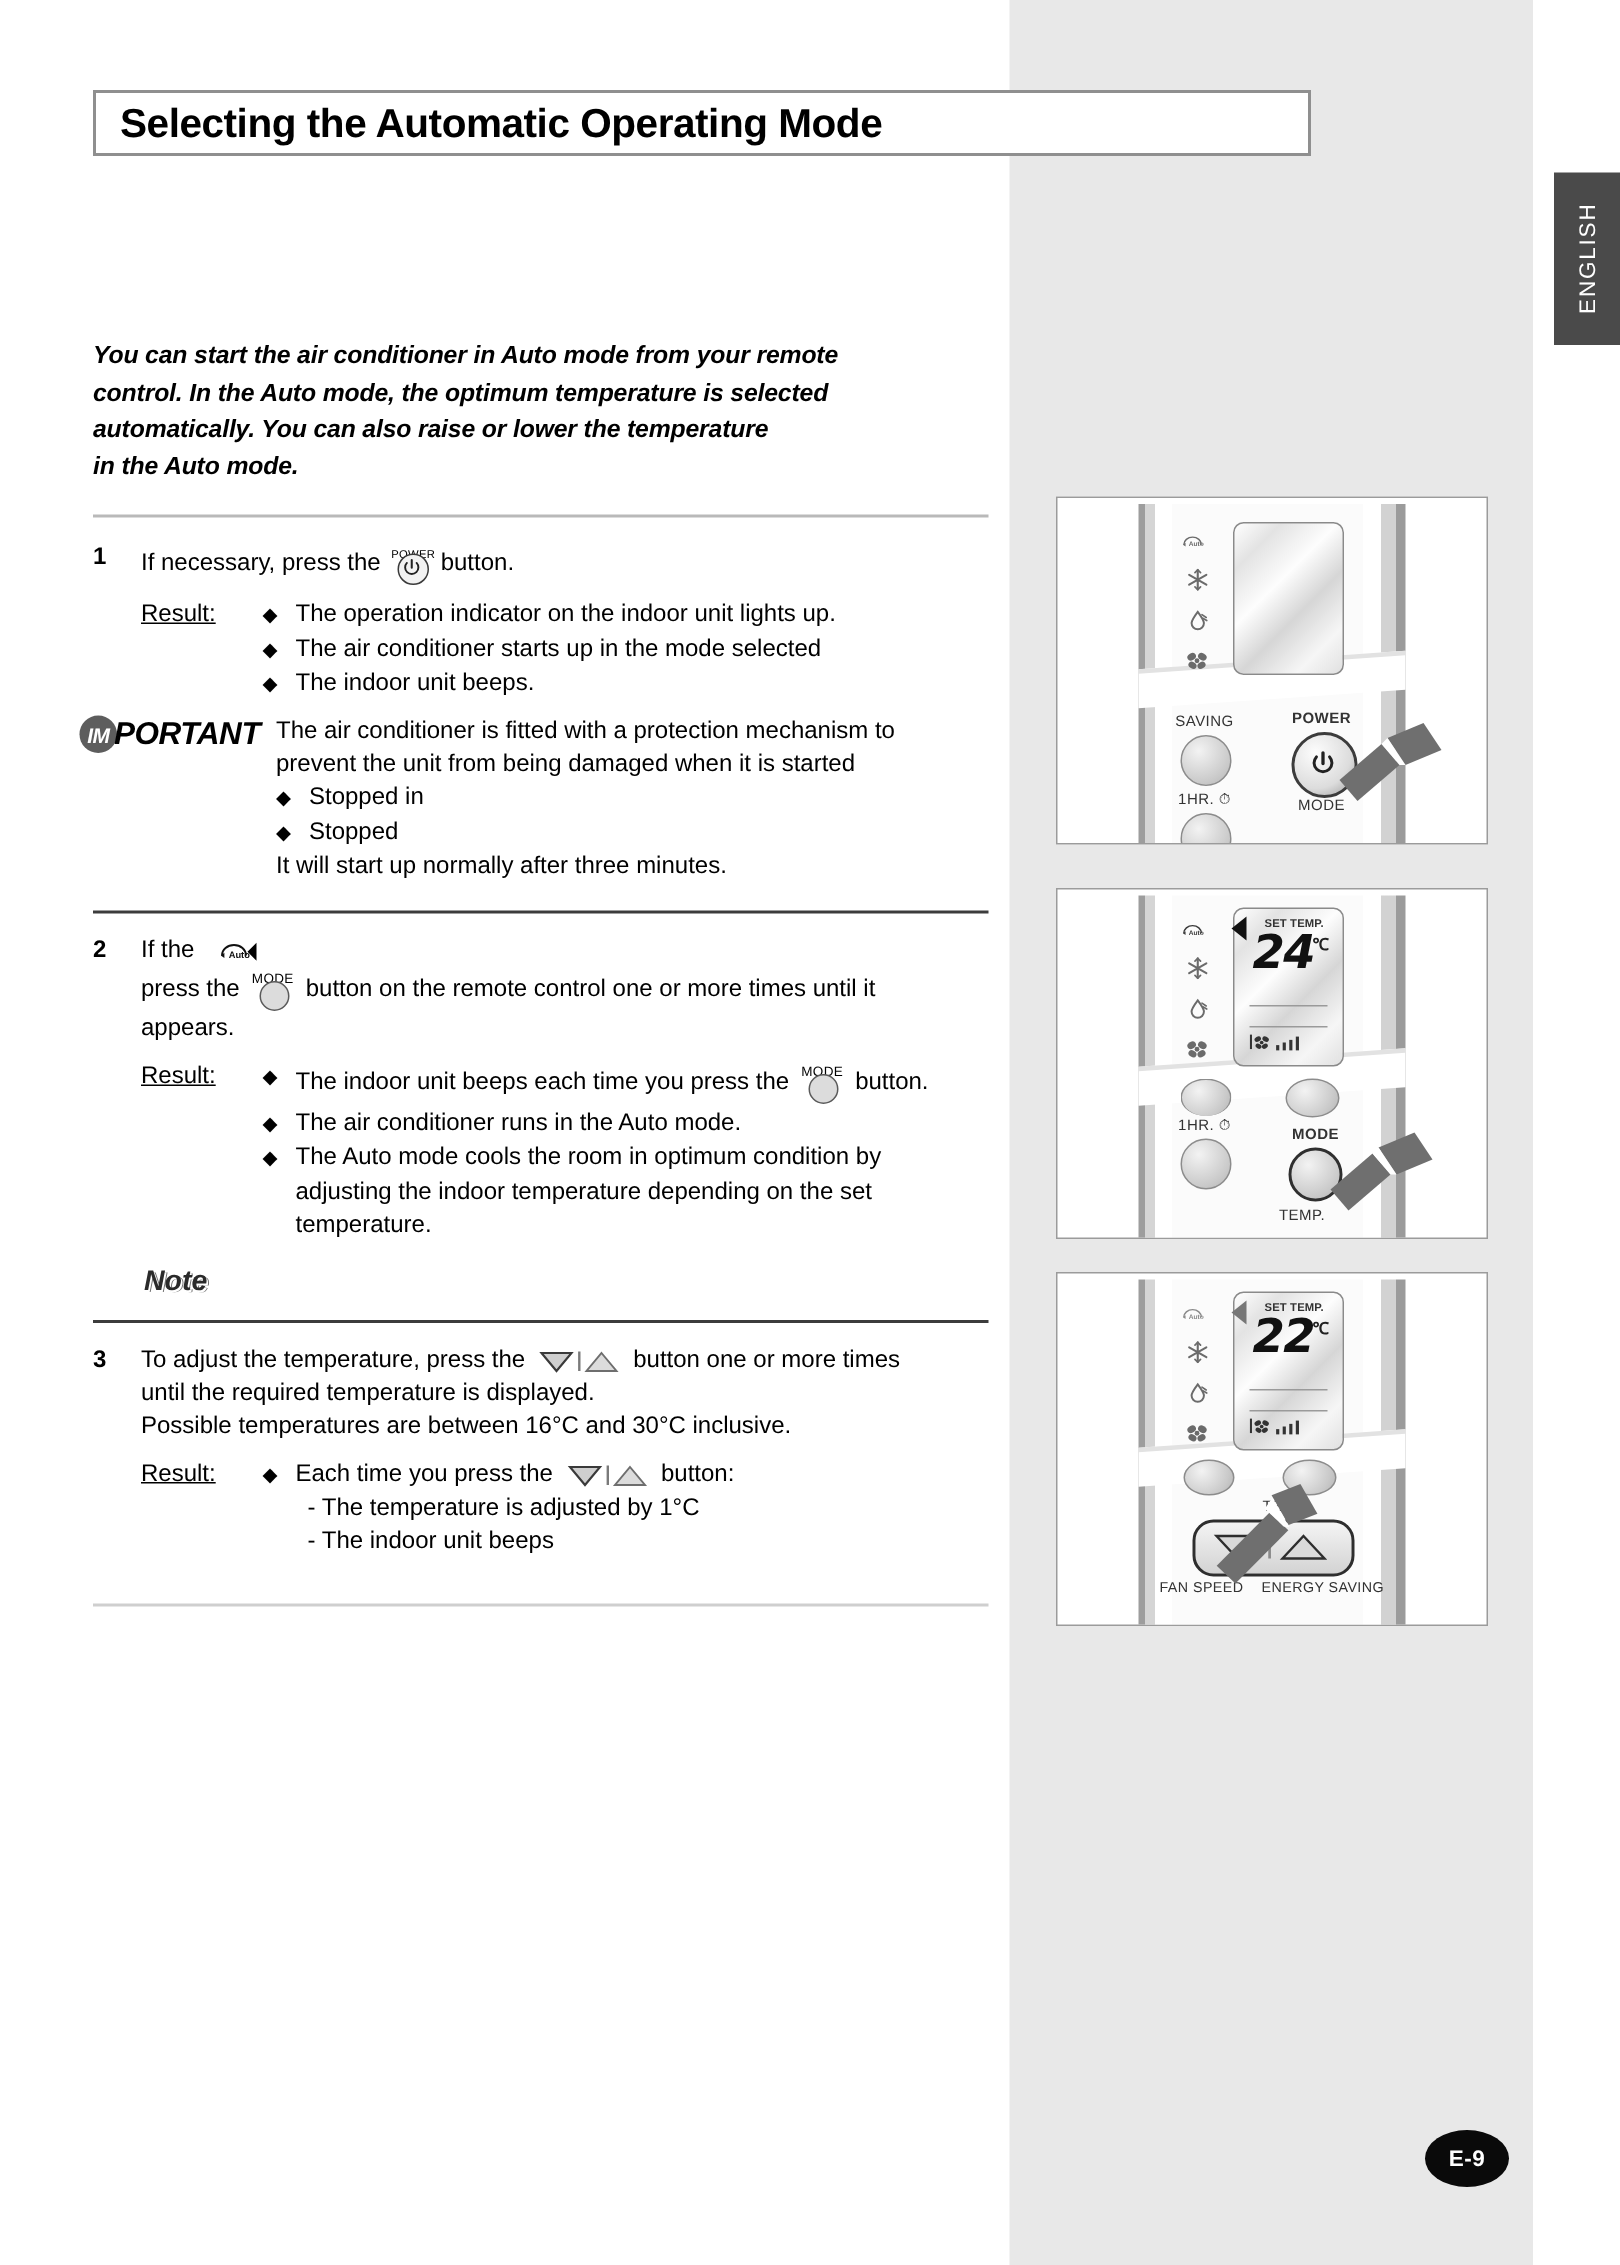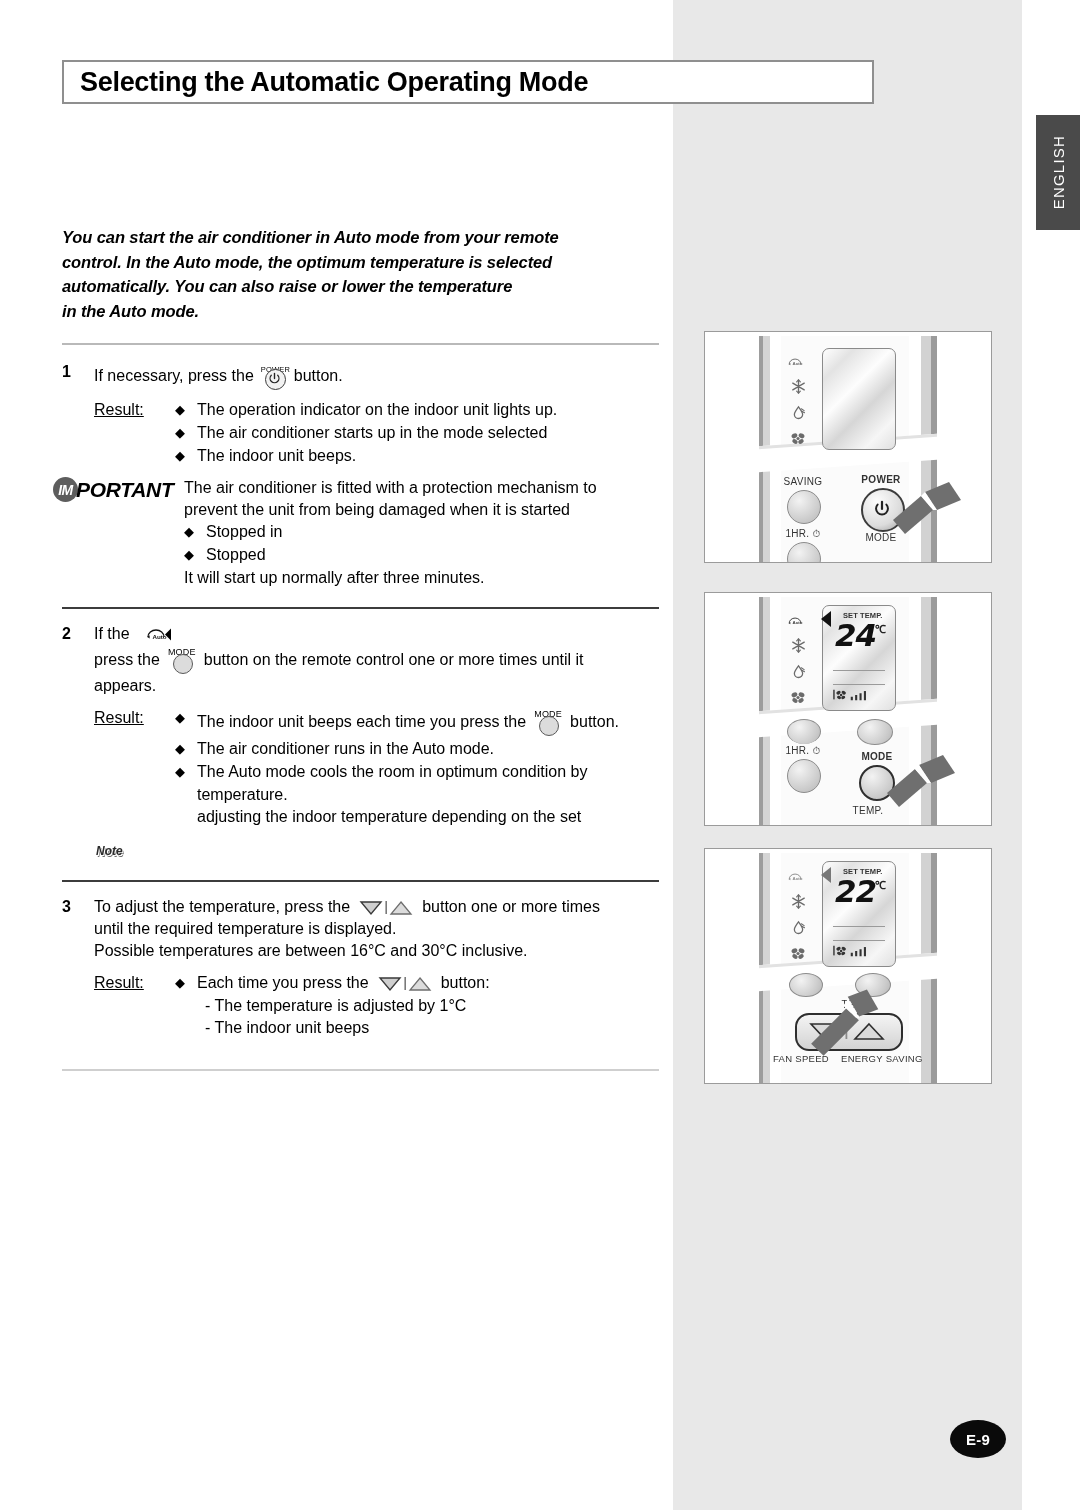--- a/index.html
+++ b/index.html
@@ -92,21 +92,21 @@
   .imp-text{
     font-weight:bold;font-style:italic;font-size:21px;margin-left:-2px;
     letter-spacing:-0.3px;
   }
   .imp-body{margin-left:122px;font-size:16px;line-height:22px;}
 
   
   .note{position:relative;margin-top:16px;height:28px;}
   .note-label{
     position:absolute;left:34px;top:0;font-style:italic;font-weight:bold;
-    font-size:12px;color:#2a2a2a;
+    font-size:19px;color:#2a2a2a;
     text-shadow:1px 1px 0 #ffffff, 1.6px 1.6px 0 #6f6f6f;
   }
   .note-body{margin-left:113px;font-size:16px;line-height:22px;}
 
   
   .ic{display:inline-block;vertical-align:middle;}
   .ic-power{
     position:relative;width:26px;height:30px;margin:0 2px;
   }
   .ic-power .cap{
@@ -334,22 +334,22 @@
             <span>button.</span>
           </div>
           <div class="bullet-row">
             <span class="dia">◆</span>
             <span>The air conditioner runs in the Auto mode.</span>
           </div>
           <div class="bullet-row">
             <span class="dia">◆</span>
             <span>The Auto mode cools the room in optimum condition by</span>
           </div>
+          <div class="sub-row">adjusting the indoor temperature depending on the set</div>
           <div class="sub-row">temperature.</div>
-          <div class="sub-row">adjusting the indoor temperature depending on the set</div>
         </div>
       </div>
     </div>
   </div>
 
   <div class="note">
     <span class="note-label">Note</span>
   </div>
 
   <div class="rule-dark" style="margin-top:8px;"></div>

